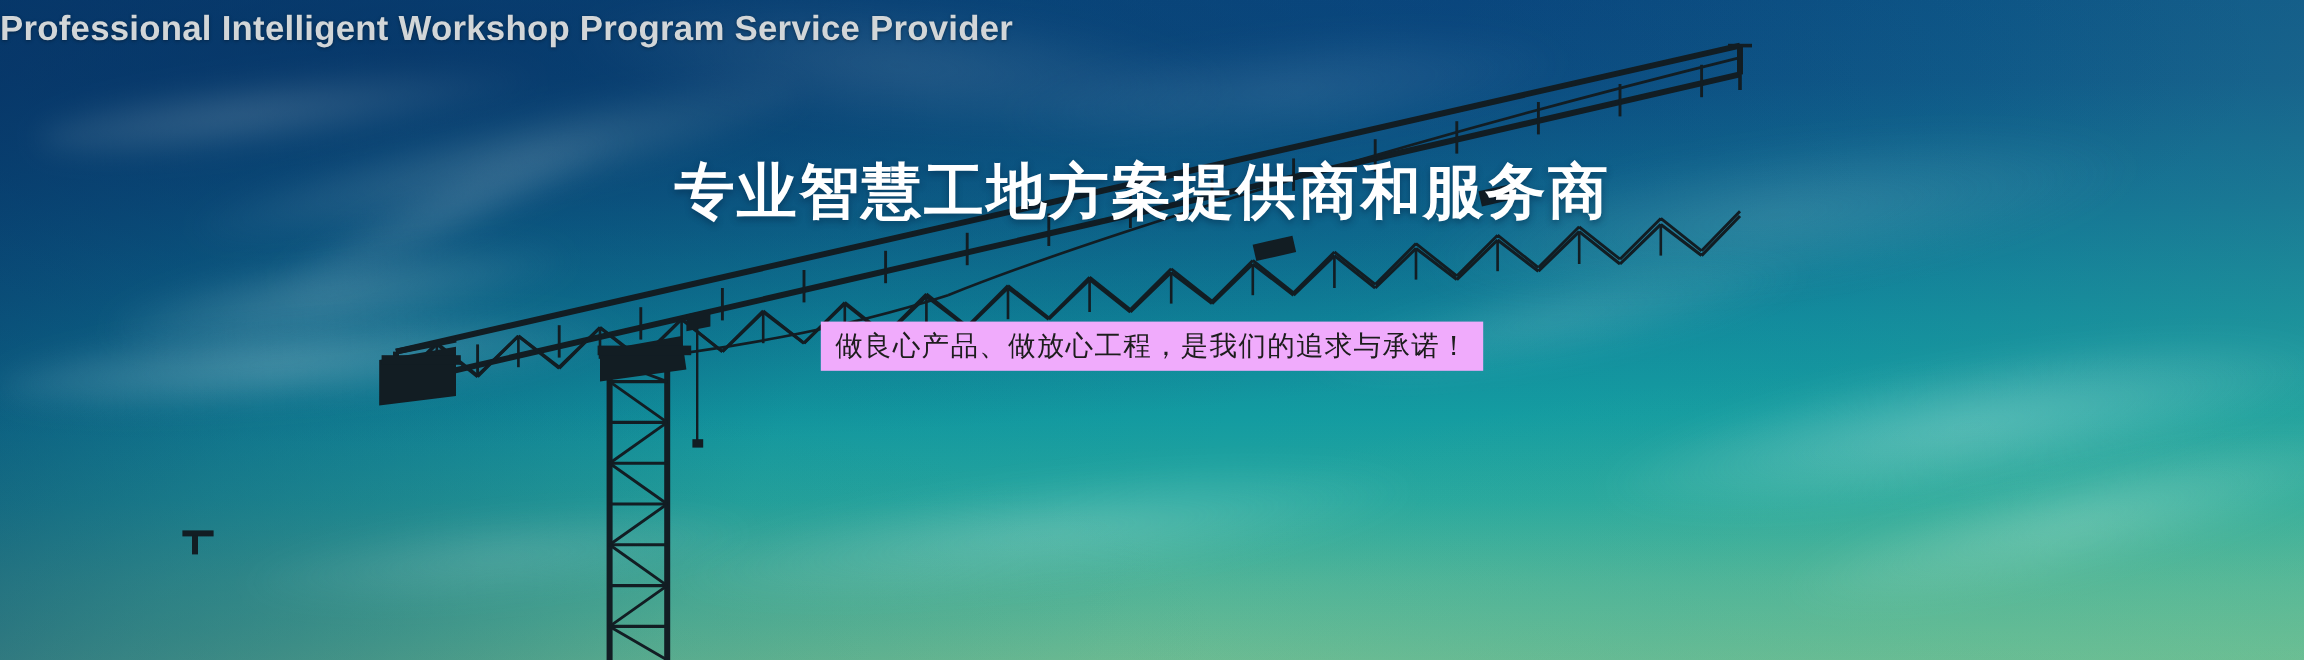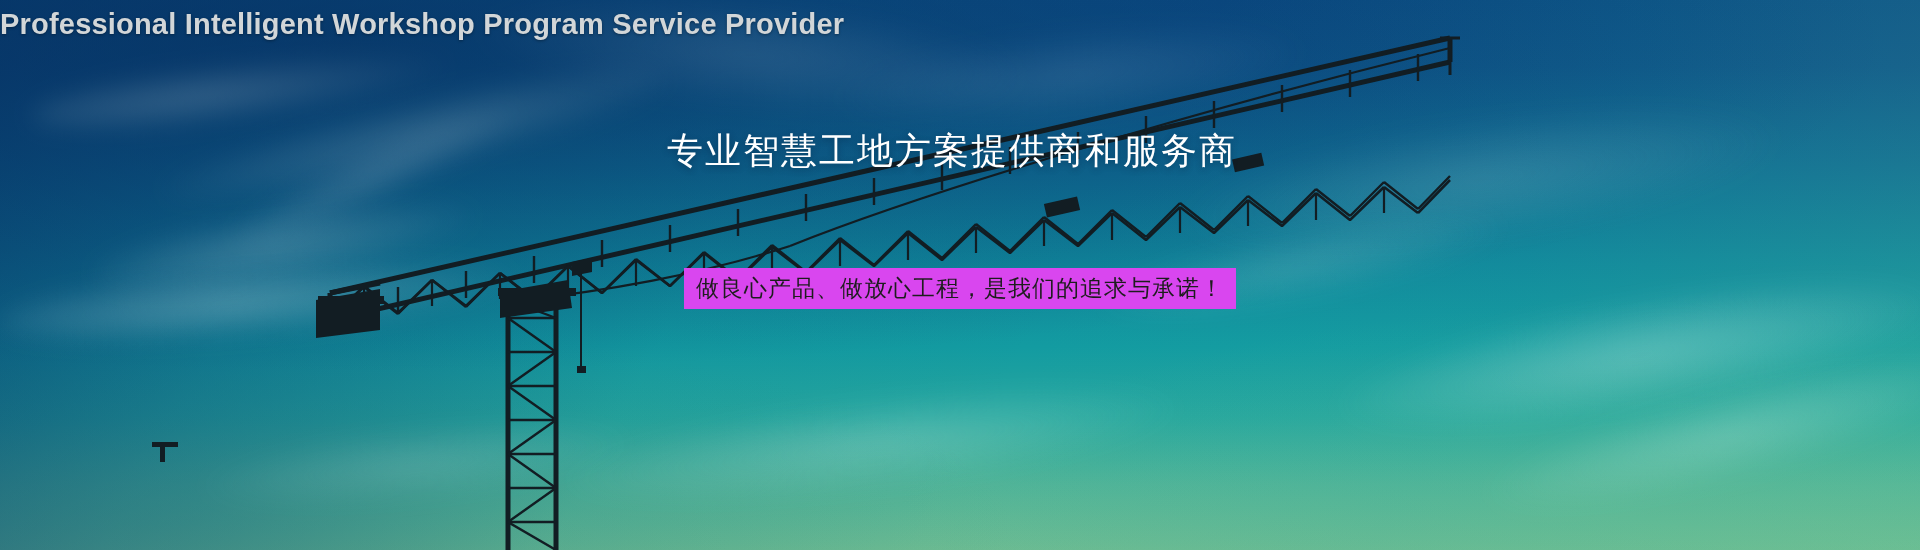--- a/index.html
+++ b/index.html
@@ -118,36 +118,36 @@
     letter-spacing: 0.2px;
     color: #d2d6d8;
     text-shadow: 0 1px 3px rgba(0,0,0,0.35);
     white-space: nowrap;
   }
   .cn-title {
     position: absolute;
     left: 0; right: 16px;
     top: 127px;
     text-align: center;
-    font-size: 36px;
-    font-weight: normal;
+    font-size: 50px;
+    font-weight: bold;
     letter-spacing: 2px;
     color: #ffffff;
     text-shadow: 0 2px 6px rgba(0,30,60,0.45);
     white-space: nowrap;
   }
   .sub-wrap {
     position: absolute;
     left: 0; right: 0;
     top: 268px;
     text-align: center;
   }
   .sub-box {
     display: inline-block;
-    background: #d946ef;
+    background: #f0abfc;
     color: #1d1d1d;
     font-size: 23px;
     letter-spacing: 1px;
     line-height: 34px;
     padding: 3px 12px 4px 12px;
     white-space: nowrap;
   }
 </style>
 </head>
 <body>

